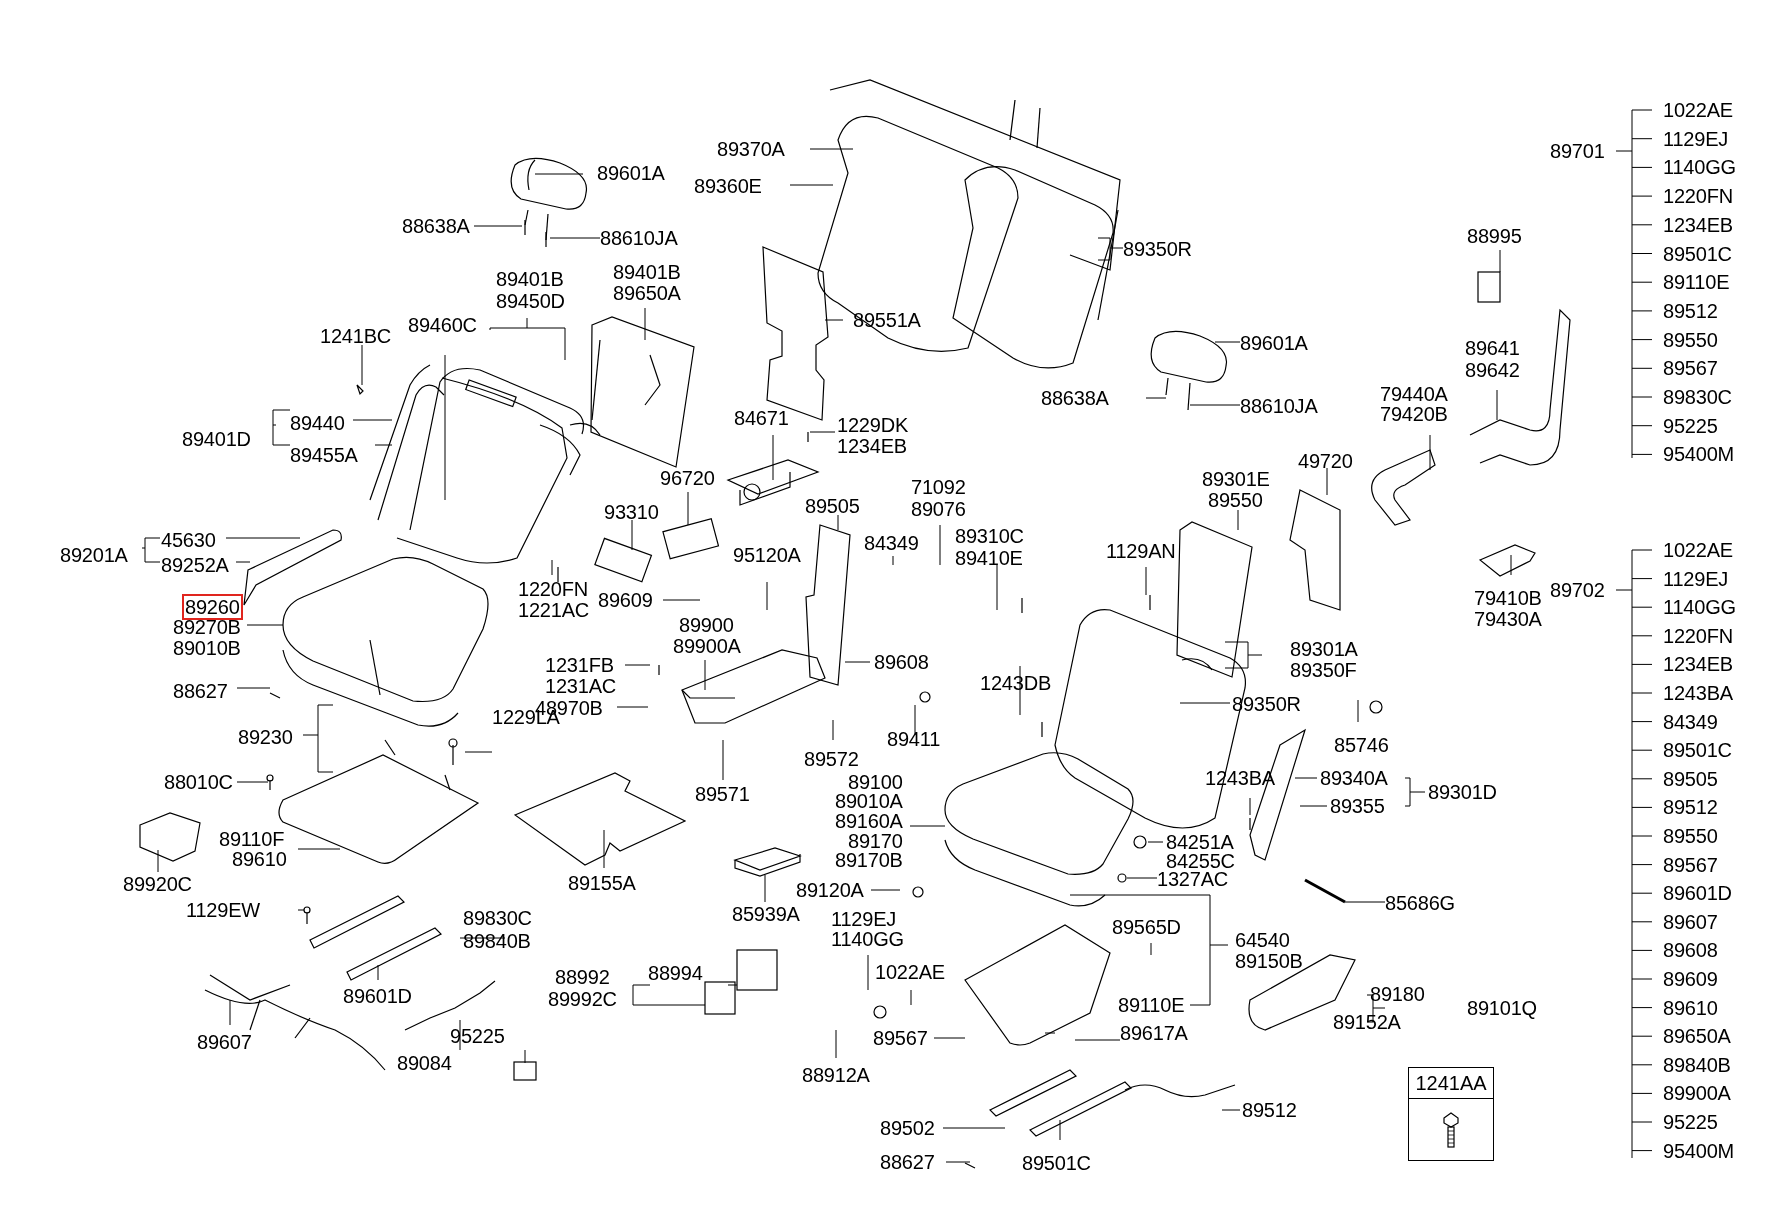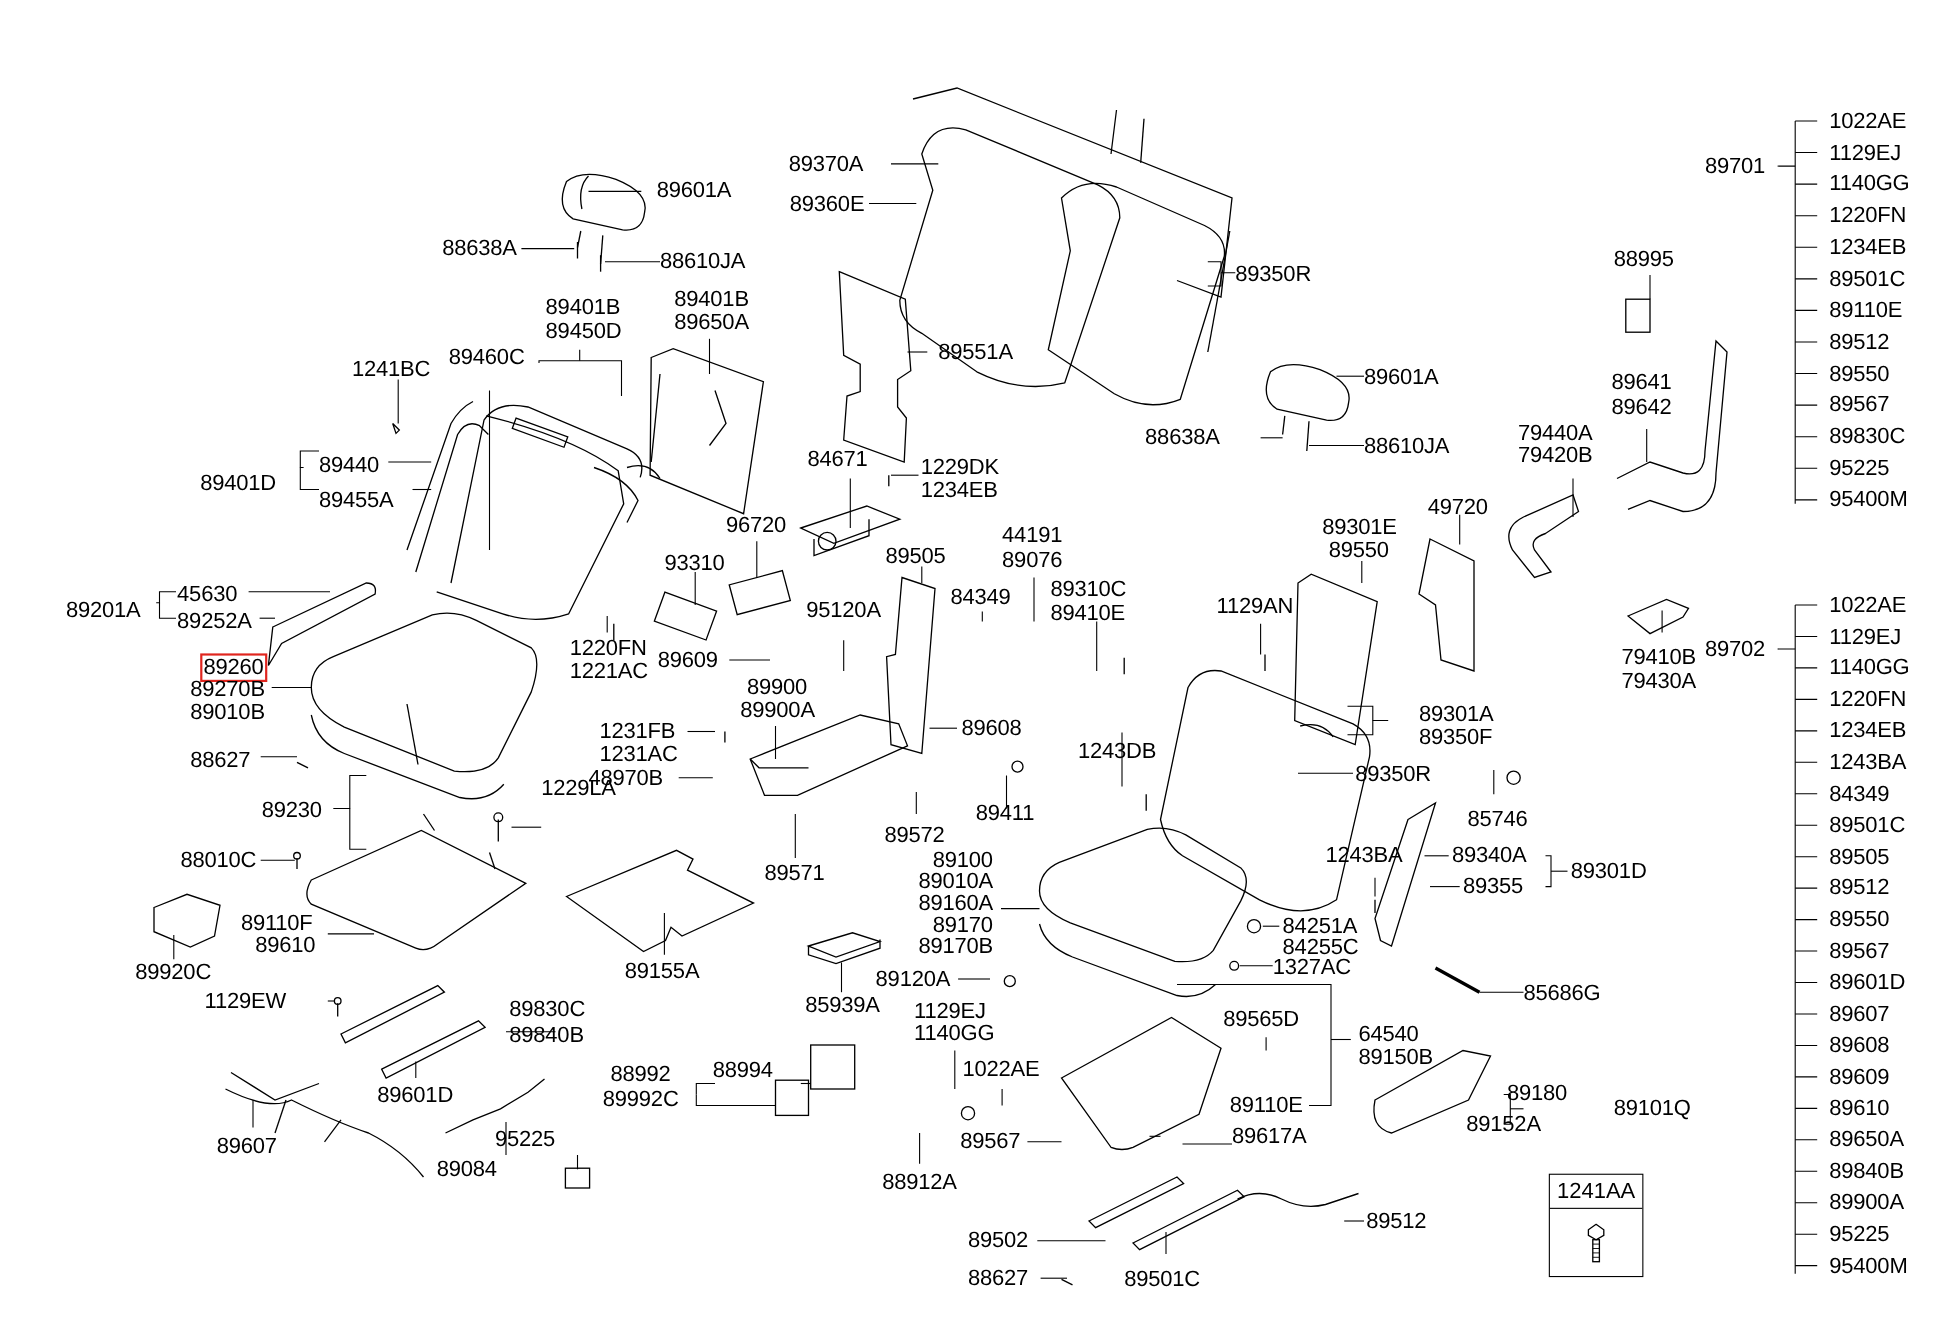--- a/index.html
+++ b/index.html
@@ -348,35 +348,35 @@
   <span class="lbl" style="left:232px;top:849px">89610</span>
   <span class="lbl" style="left:123px;top:874px">89920C</span>
   <span class="lbl" style="left:186px;top:900px">1129EW</span>
   <span class="lbl" style="left:343px;top:986px">89601D</span>
   <span class="lbl" style="left:197px;top:1032px">89607</span>
   <span class="lbl" style="left:463px;top:908px">89830C</span>
   <span class="lbl" style="left:463px;top:931px">89840B</span>
   <span class="lbl" style="left:397px;top:1053px">89084</span>
   <span class="lbl" style="left:450px;top:1026px">95225</span>
   <span class="lbl" style="left:717px;top:139px">89370A</span>
-  <span class="lbl" style="left:718px;top:176px">89360E</span>
+  <span class="lbl" style="left:694px;top:176px">89360E</span>
   <span class="lbl" style="left:1123px;top:239px">89350R</span>
   <span class="lbl" style="left:853px;top:310px">89551A</span>
   <span class="lbl" style="left:734px;top:408px">84671</span>
   <span class="lbl" style="left:837px;top:415px">1229DK</span>
   <span class="lbl" style="left:837px;top:436px">1234EB</span>
   <span class="lbl" style="left:660px;top:468px">96720</span>
   <span class="lbl" style="left:604px;top:502px">93310</span>
   <span class="lbl" style="left:518px;top:579px">1220FN</span>
   <span class="lbl" style="left:518px;top:600px">1221AC</span>
   <span class="lbl" style="left:598px;top:590px">89609</span>
   <span class="lbl" style="left:733px;top:545px">95120A</span>
   <span class="lbl" style="left:805px;top:496px">89505</span>
   <span class="lbl" style="left:864px;top:533px">84349</span>
-  <span class="lbl" style="left:911px;top:477px">44191</span>
+  <span class="lbl" style="left:911px;top:477px">71092</span>
   <span class="lbl" style="left:911px;top:499px">89076</span>
   <span class="lbl" style="left:955px;top:526px">89310C</span>
   <span class="lbl" style="left:955px;top:548px">89410E</span>
   <span class="lbl" style="left:679px;top:615px">89900</span>
   <span class="lbl" style="left:673px;top:636px">89900A</span>
   <span class="lbl" style="left:545px;top:655px">1231FB</span>
   <span class="lbl" style="left:545px;top:676px">1231AC</span>
   <span class="lbl" style="left:874px;top:652px">89608</span>
   <span class="lbl" style="left:535px;top:698px">48970B</span>
   <span class="lbl" style="left:804px;top:749px">89572</span>

